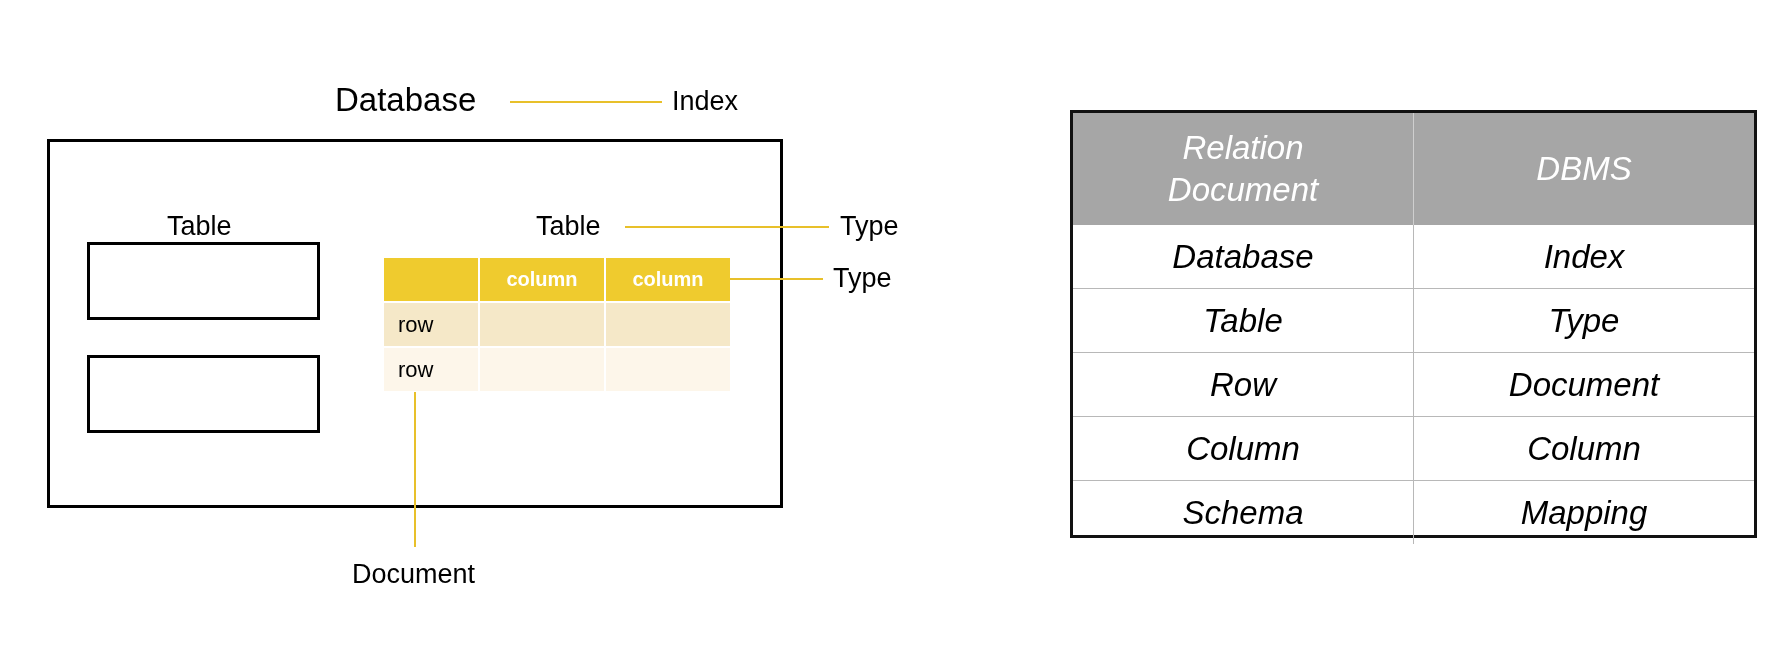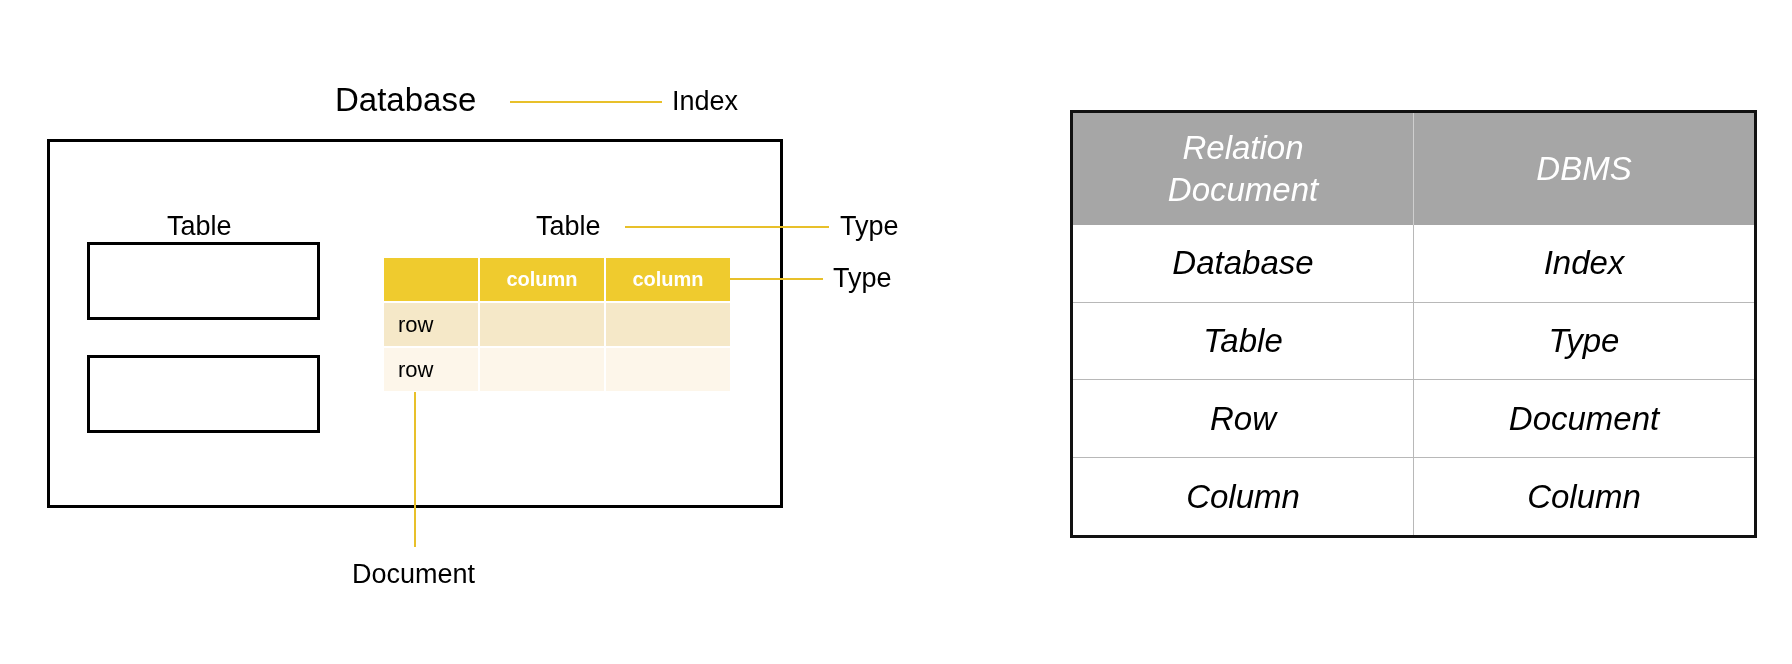--- a/index.html
+++ b/index.html
@@ -229,17 +229,21 @@
           <td>Type</td>
         </tr>
         <tr>
           <td>Row</td>
           <td>Document</td>
         </tr>
         <tr>
           <td>Column</td>
           <td>Column</td>
         </tr>
+        <tr>
+          <td>Schema</td>
+          <td>Mapping</td>
+        </tr>
       </tbody>
     </table>
   </div>
 
 </div>
 
 </body></html>

